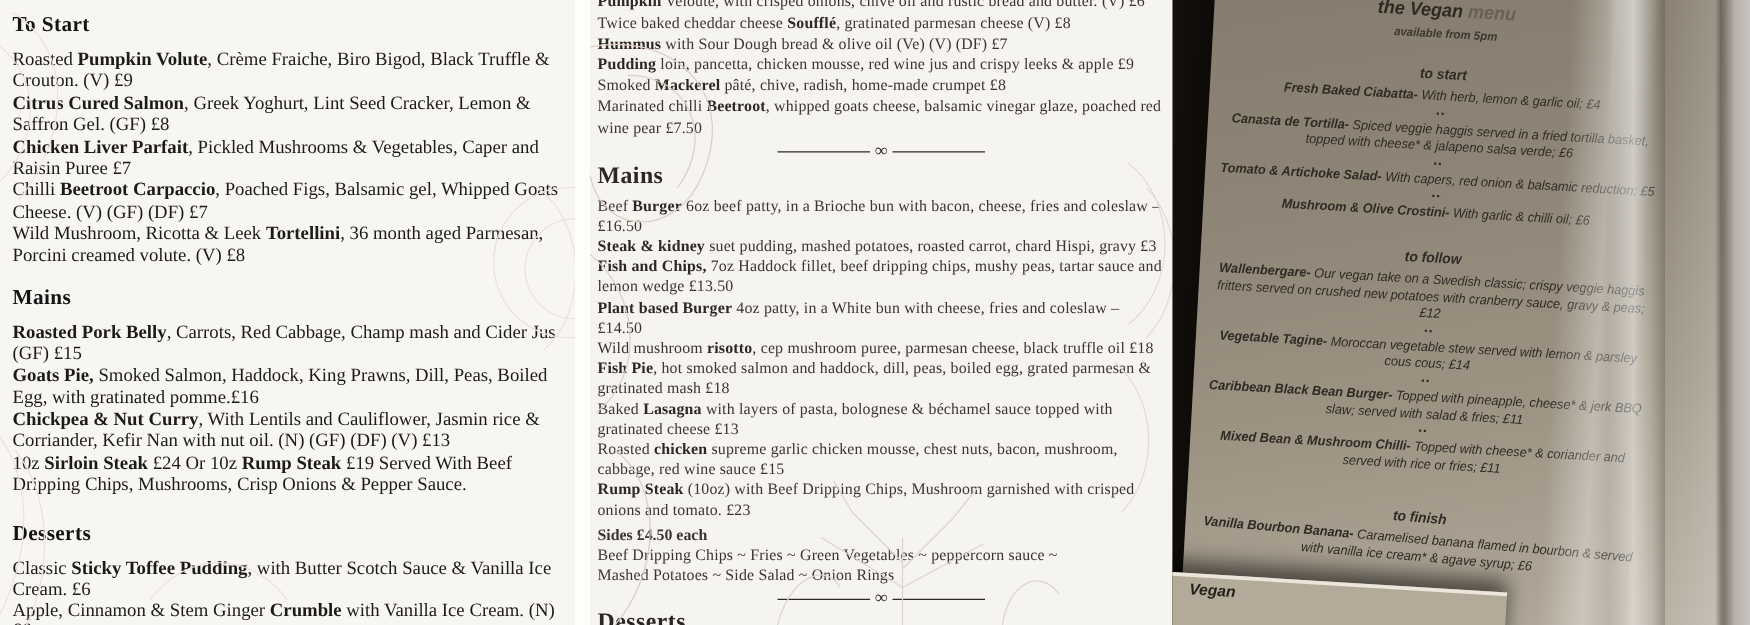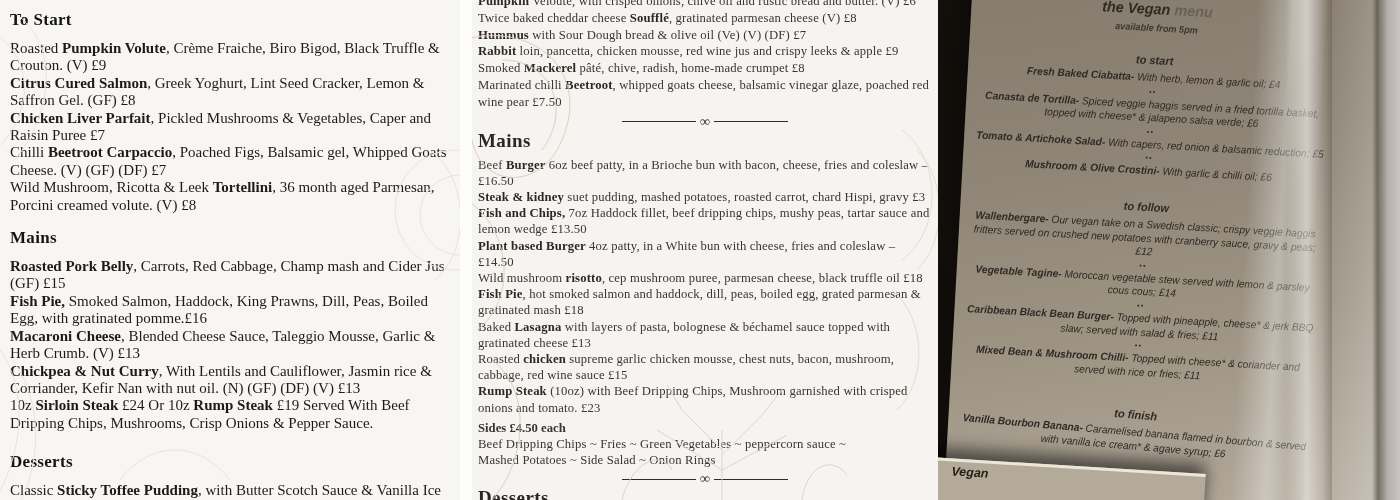--- a/index.html
+++ b/index.html
@@ -93,22 +93,21 @@
           <div class="lline"><span></span><b>Citrus Cured Salmon</b><span>, Greek Yoghurt, Lint Seed Cracker, Lemon &amp; Saffron Gel. (GF) £8</span></div>
           <div class="lline"><span></span><b>Chicken Liver Parfait</b><span>, Pickled Mushrooms &amp; Vegetables, Caper and Raisin Puree £7</span></div>
           <div class="lline"><span>Chilli </span><b>Beetroot Carpaccio</b><span>, Poached Figs, Balsamic gel, Whipped Goats Cheese. (V) (GF) (DF) £7</span></div>
           <div class="lline"><span>Wild Mushroom, Ricotta &amp; Leek </span><b>Tortellini</b><span>, 36 month aged Parmesan, Porcini creamed volute. (V) £8</span></div>
         </div>
     </div>
     <div class="lsec lsec-mains">
       <h2>Mains</h2>
       <div>
           <div class="lline"><span></span><b>Roasted Pork Belly</b><span>, Carrots, Red Cabbage, Champ mash and Cider Jus (GF) £15</span></div>
-          <div class="lline"><span></span><b>Fish Pie,</b><span> Smoked Salmon, Haddock, King Prawns, Dill, Peas, Boiled Egg, with gratinated pomme.£16</span></div>
-          <div class="lline"><span></span><b>Macaroni Cheese</b><span>, Blended Cheese Sauce, Taleggio Mousse, Garlic &amp; Herb Crumb. (V) £13</span></div>
+          <div class="lline"><span></span><b>Goats Pie,</b><span> Smoked Salmon, Haddock, King Prawns, Dill, Peas, Boiled Egg, with gratinated pomme.£16</span></div>
           <div class="lline"><span></span><b>Chickpea &amp; Nut Curry</b><span>, With Lentils and Cauliflower, Jasmin rice &amp; Corriander, Kefir Nan with nut oil. (N) (GF) (DF) (V) £13</span></div>
           <div class="lline"><span>10z </span><b>Sirloin Steak</b><span> £24 Or 10z </span><b>Rump Steak</b><span> £19 Served With Beef Dripping Chips, Mushrooms, Crisp Onions &amp; Pepper Sauce.</span></div>
         </div>
     </div>
     <div class="lsec lsec-desserts">
       <h2>Desserts</h2>
       <div>
           <div class="lline"><span>Classic </span><b>Sticky Toffee Pudding</b><span>, with Butter Scotch Sauce &amp; Vanilla Ice Cream. £6</span></div>
           <div class="lline"><span>Apple, Cinnamon &amp; Stem Ginger </span><b>Crumble</b><span> with Vanilla Ice Cream. (N) £6</span></div>
         </div>
@@ -134,21 +133,21 @@
         <path d="M250 500 L 250 430 M250 450 L 210 410 M250 455 L 290 415 M250 470 L 185 430 M250 470 L 315 435 M210 410 L 195 385 M290 415 L 310 390"></path>
         <path d="M150 500 C 160 460, 190 450, 200 470"></path>
         <path d="M330 500 C 335 465, 360 455, 375 475"></path>
       </g>
     </svg>
 
     <div class="mstart">
         <div class="mline"><span></span><b>Pumpkin</b><span> Veloute, with crisped onions, chive oil and rustic bread and butter. (V) £6</span></div>
         <div class="mline"><span>Twice baked cheddar cheese </span><b>Soufflé</b><span>, gratinated parmesan cheese (V) £8</span></div>
         <div class="mline"><span></span><b>Hummus</b><span> with Sour Dough bread &amp; olive oil  (Ve) (V) (DF) £7</span></div>
-        <div class="mline"><span></span><b>Rabbit</b><span> loin, pancetta, chicken mousse, red wine jus and crispy leeks &amp; apple £9</span></div>
+        <div class="mline"><span></span><b>Pudding</b><span> loin, pancetta, chicken mousse, red wine jus and crispy leeks &amp; apple £9</span></div>
         <div class="mline"><span>Smoked </span><b>Mackerel</b><span> pâté, chive, radish, home-made crumpet £8</span></div>
         <div class="mline"><span>Marinated chilli </span><b>Beetroot</b><span>, whipped goats cheese, balsamic vinegar glaze, poached red wine pear £7.50</span></div>
       </div>
 
     <div class="orn">
         <span>∞</span>
       </div>
 
     <h2>Mains</h2>
     <div>

